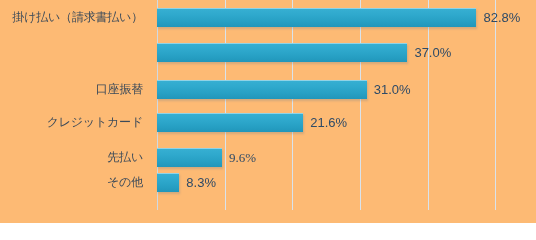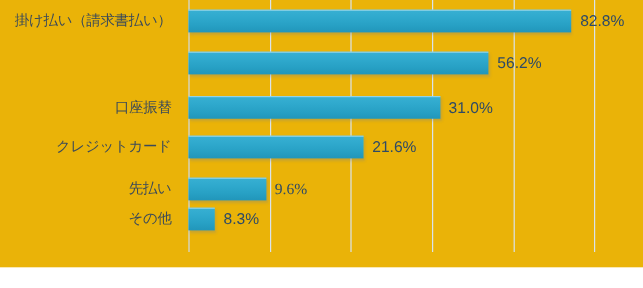--- a/index.html
+++ b/index.html
@@ -7,21 +7,21 @@
     padding: 0;
     background: #ffffff;
   }
   body {
     font-family: "Liberation Sans", "DejaVu Sans", sans-serif;
   }
   #chart-root {
     position: relative;
     width: 536px;
     height: 223px;
-    background: #eab308;
+    background: #fdba74;
     overflow: hidden;
     box-sizing: border-box;
   }
   
   #plot-area {
     position: absolute;
     left: 157px;
     top: 0px;
     width: 379px;
     height: 210px;
@@ -112,21 +112,21 @@
       <div class="bar-row" style="top: 0px;">
         <div class="cat-label">掛け払い（請求書払い）</div>
         <div class="bar-track">
           <div class="bar" style="width: 319.443px;"></div>
           <div class="value-label">82.8%</div>
         </div>
       </div>
       <div class="bar-row" style="top: 35px;">
         <div class="bar-track">
           <div class="bar" style="width: 250.411px;"></div>
-          <div class="value-label">56.2%</div>
+          <div class="value-label">37.0%</div>
         </div>
       </div>
       <div class="bar-row" style="top: 72px;">
         <div class="cat-label">口座振替</div>
         <div class="bar-track">
           <div class="bar" style="width: 209.804px;"></div>
           <div class="value-label">31.0%</div>
         </div>
       </div>
       <div class="bar-row" style="top: 105px;">

